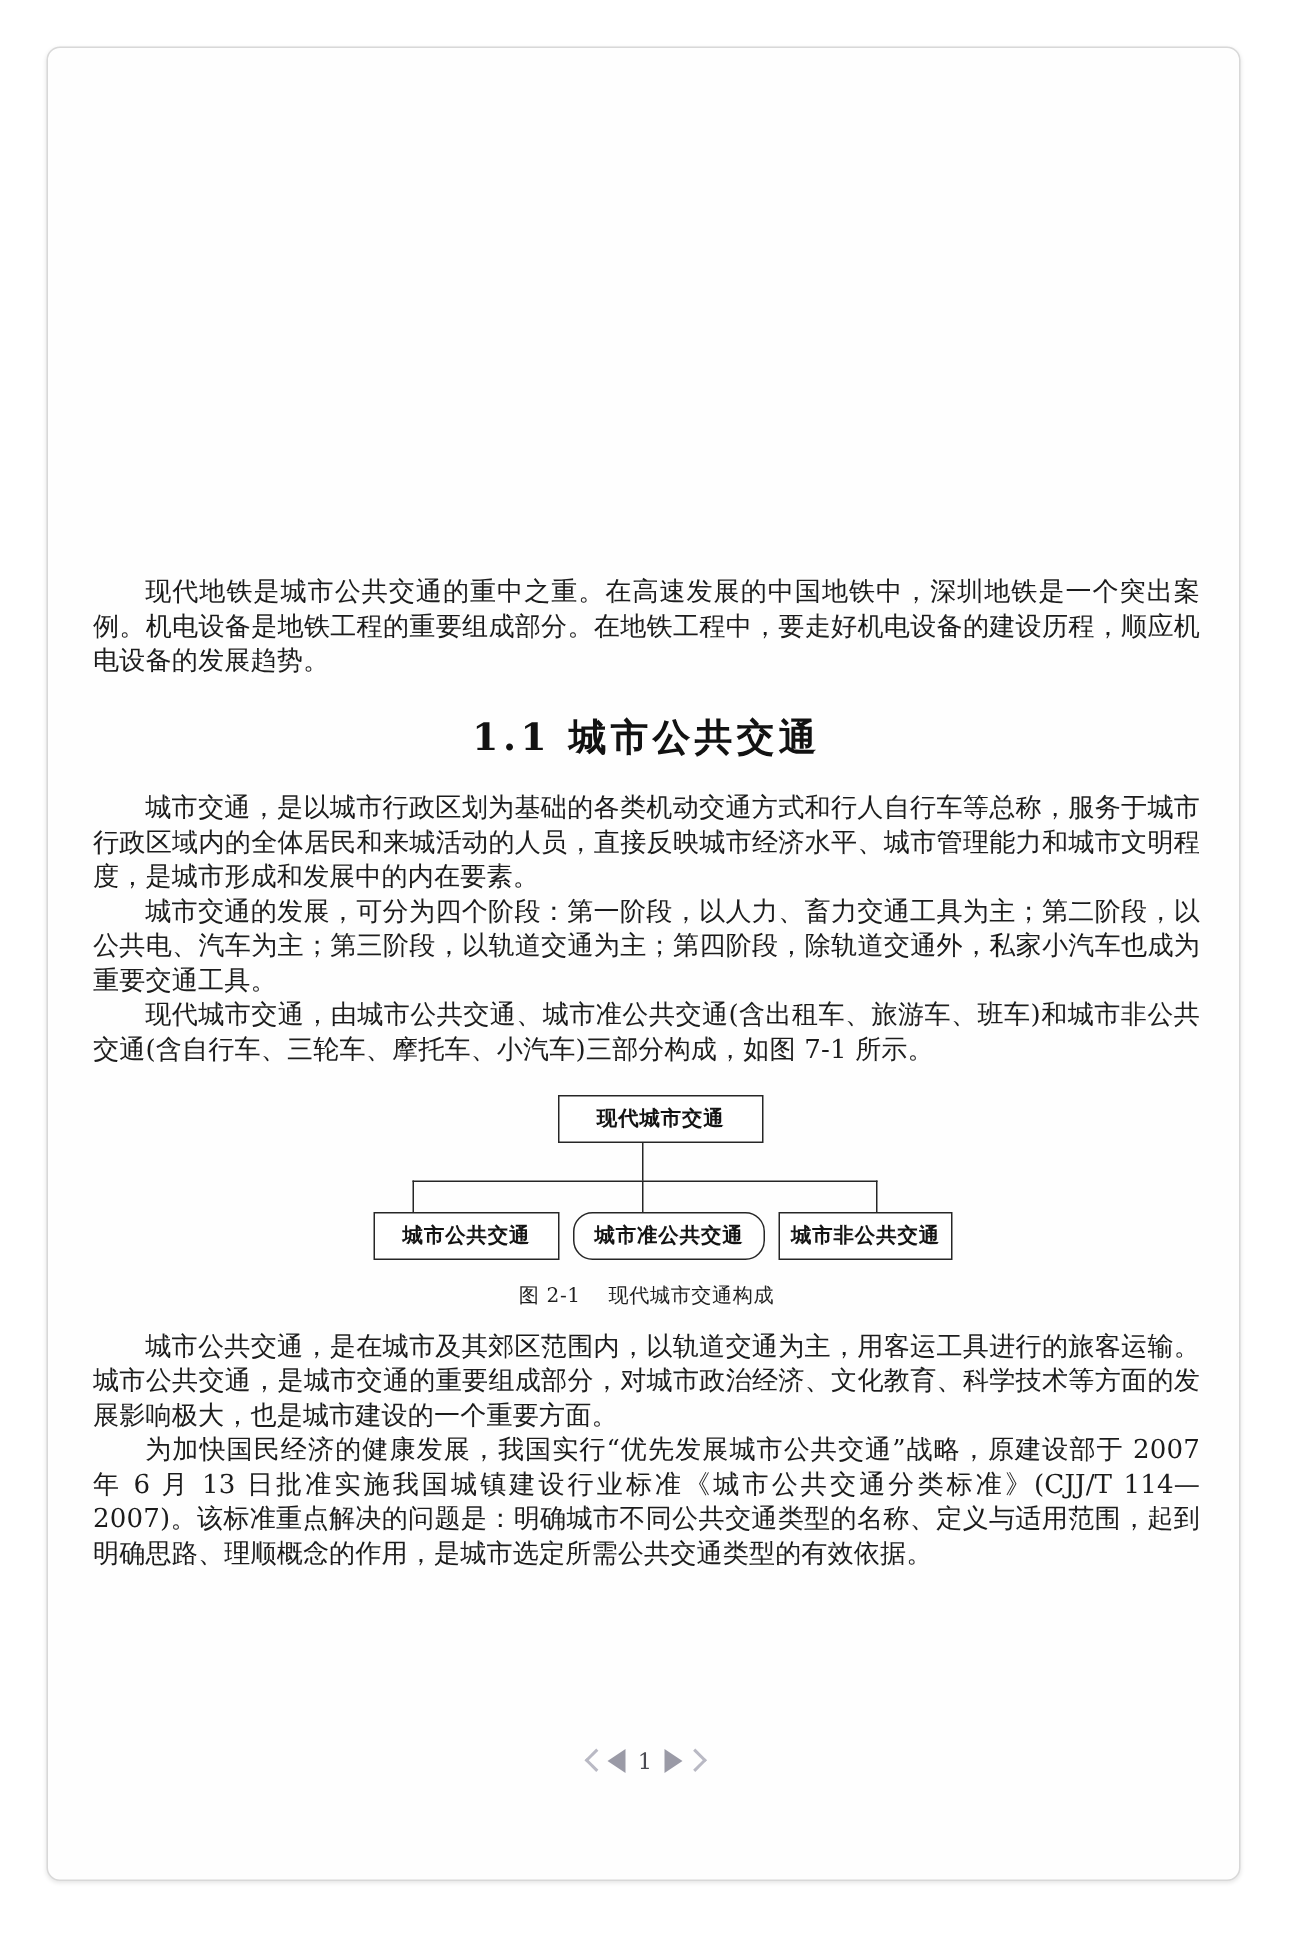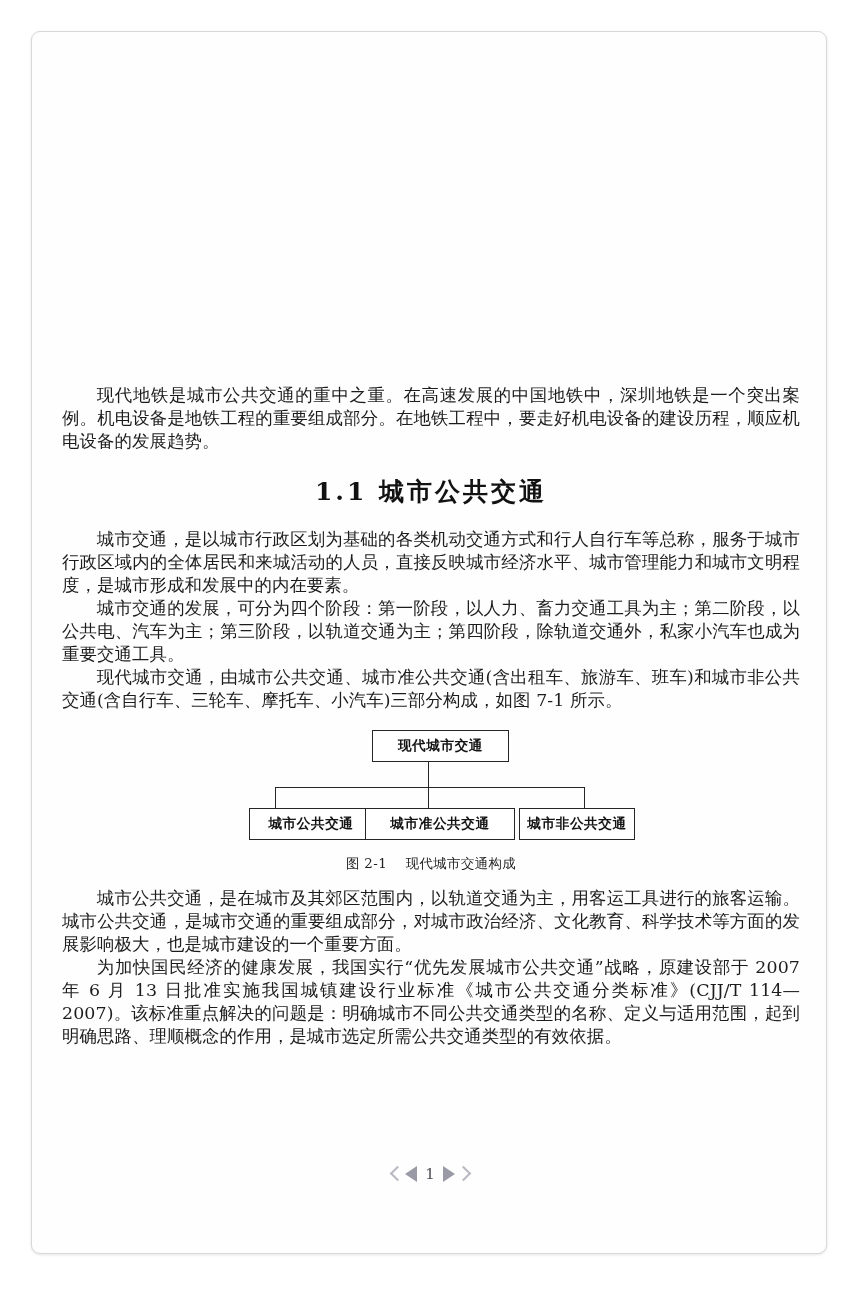--- a/index.html
+++ b/index.html
@@ -120,21 +120,21 @@
     align-items: center;
     justify-content: center;
     letter-spacing: 0.6px;
     box-sizing: border-box;
     font-family: "DejaVu Serif", "Liberation Serif", serif;
   }
   #node-root {
     left: 147px; top: 0px; width: 137px; height: 32px; margin-left: 12px;
   }
   #node-child-0 { left: 0px;   top: 78px; width: 124px; height: 32px; margin-left: 36px; }
-  #node-child-1 { left: 152px; top: 78px; width: 150px; height: 32px; }
+  #node-child-1 { left: 169px; top: 78px; width: 128px; height: 32px; border-radius: 13px; }
   #node-child-2 { left: 306px; top: 78px; width: 116px; height: 32px; }
 
   .connector { position: absolute; background: #262626; }
   #conn-stem      { left: 215px; top: 32px;  width: 1px;  height: 25px; }
   #conn-bus       { left: 62px;  top: 57px;  width: 310px; height: 1px; }
   #conn-drop-0    { left: 62px;  top: 57px;  width: 1px;  height: 21px; }
   #conn-drop-1    { left: 215px; top: 57px;  width: 1px;  height: 21px; }
   #conn-drop-2    { left: 371px; top: 57px;  width: 1px;  height: 21px; }
 
   #figure-caption {

